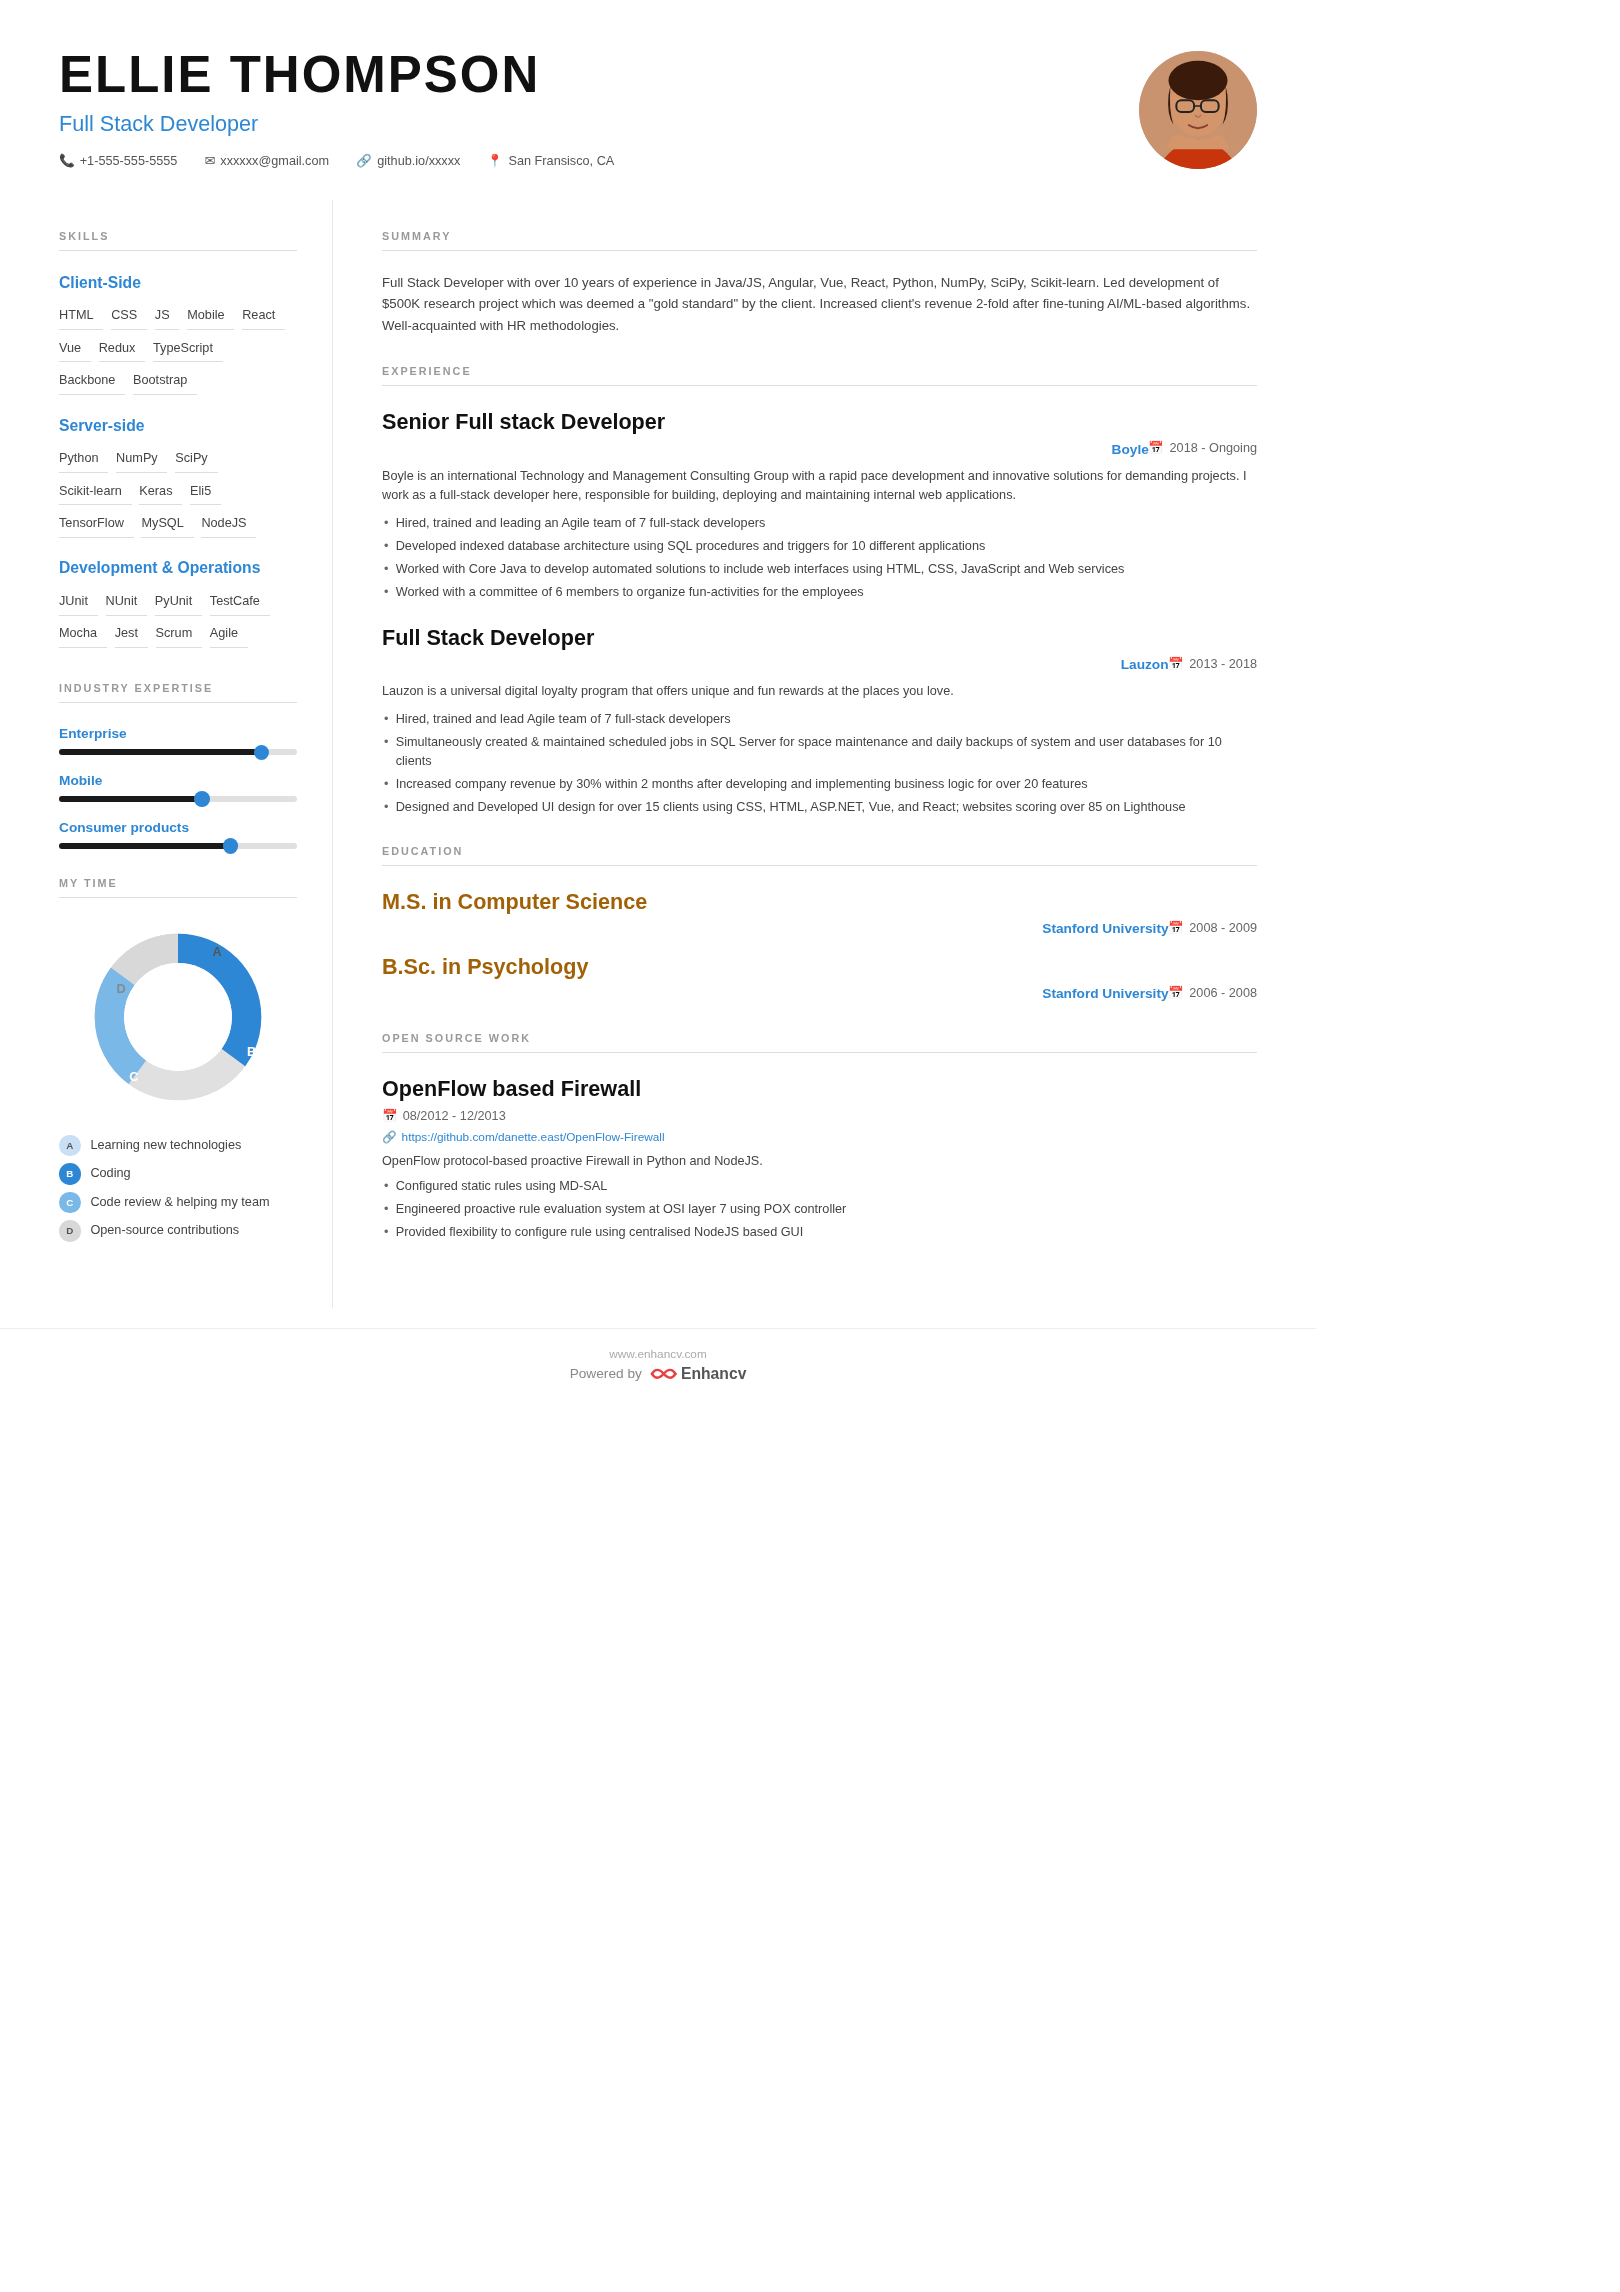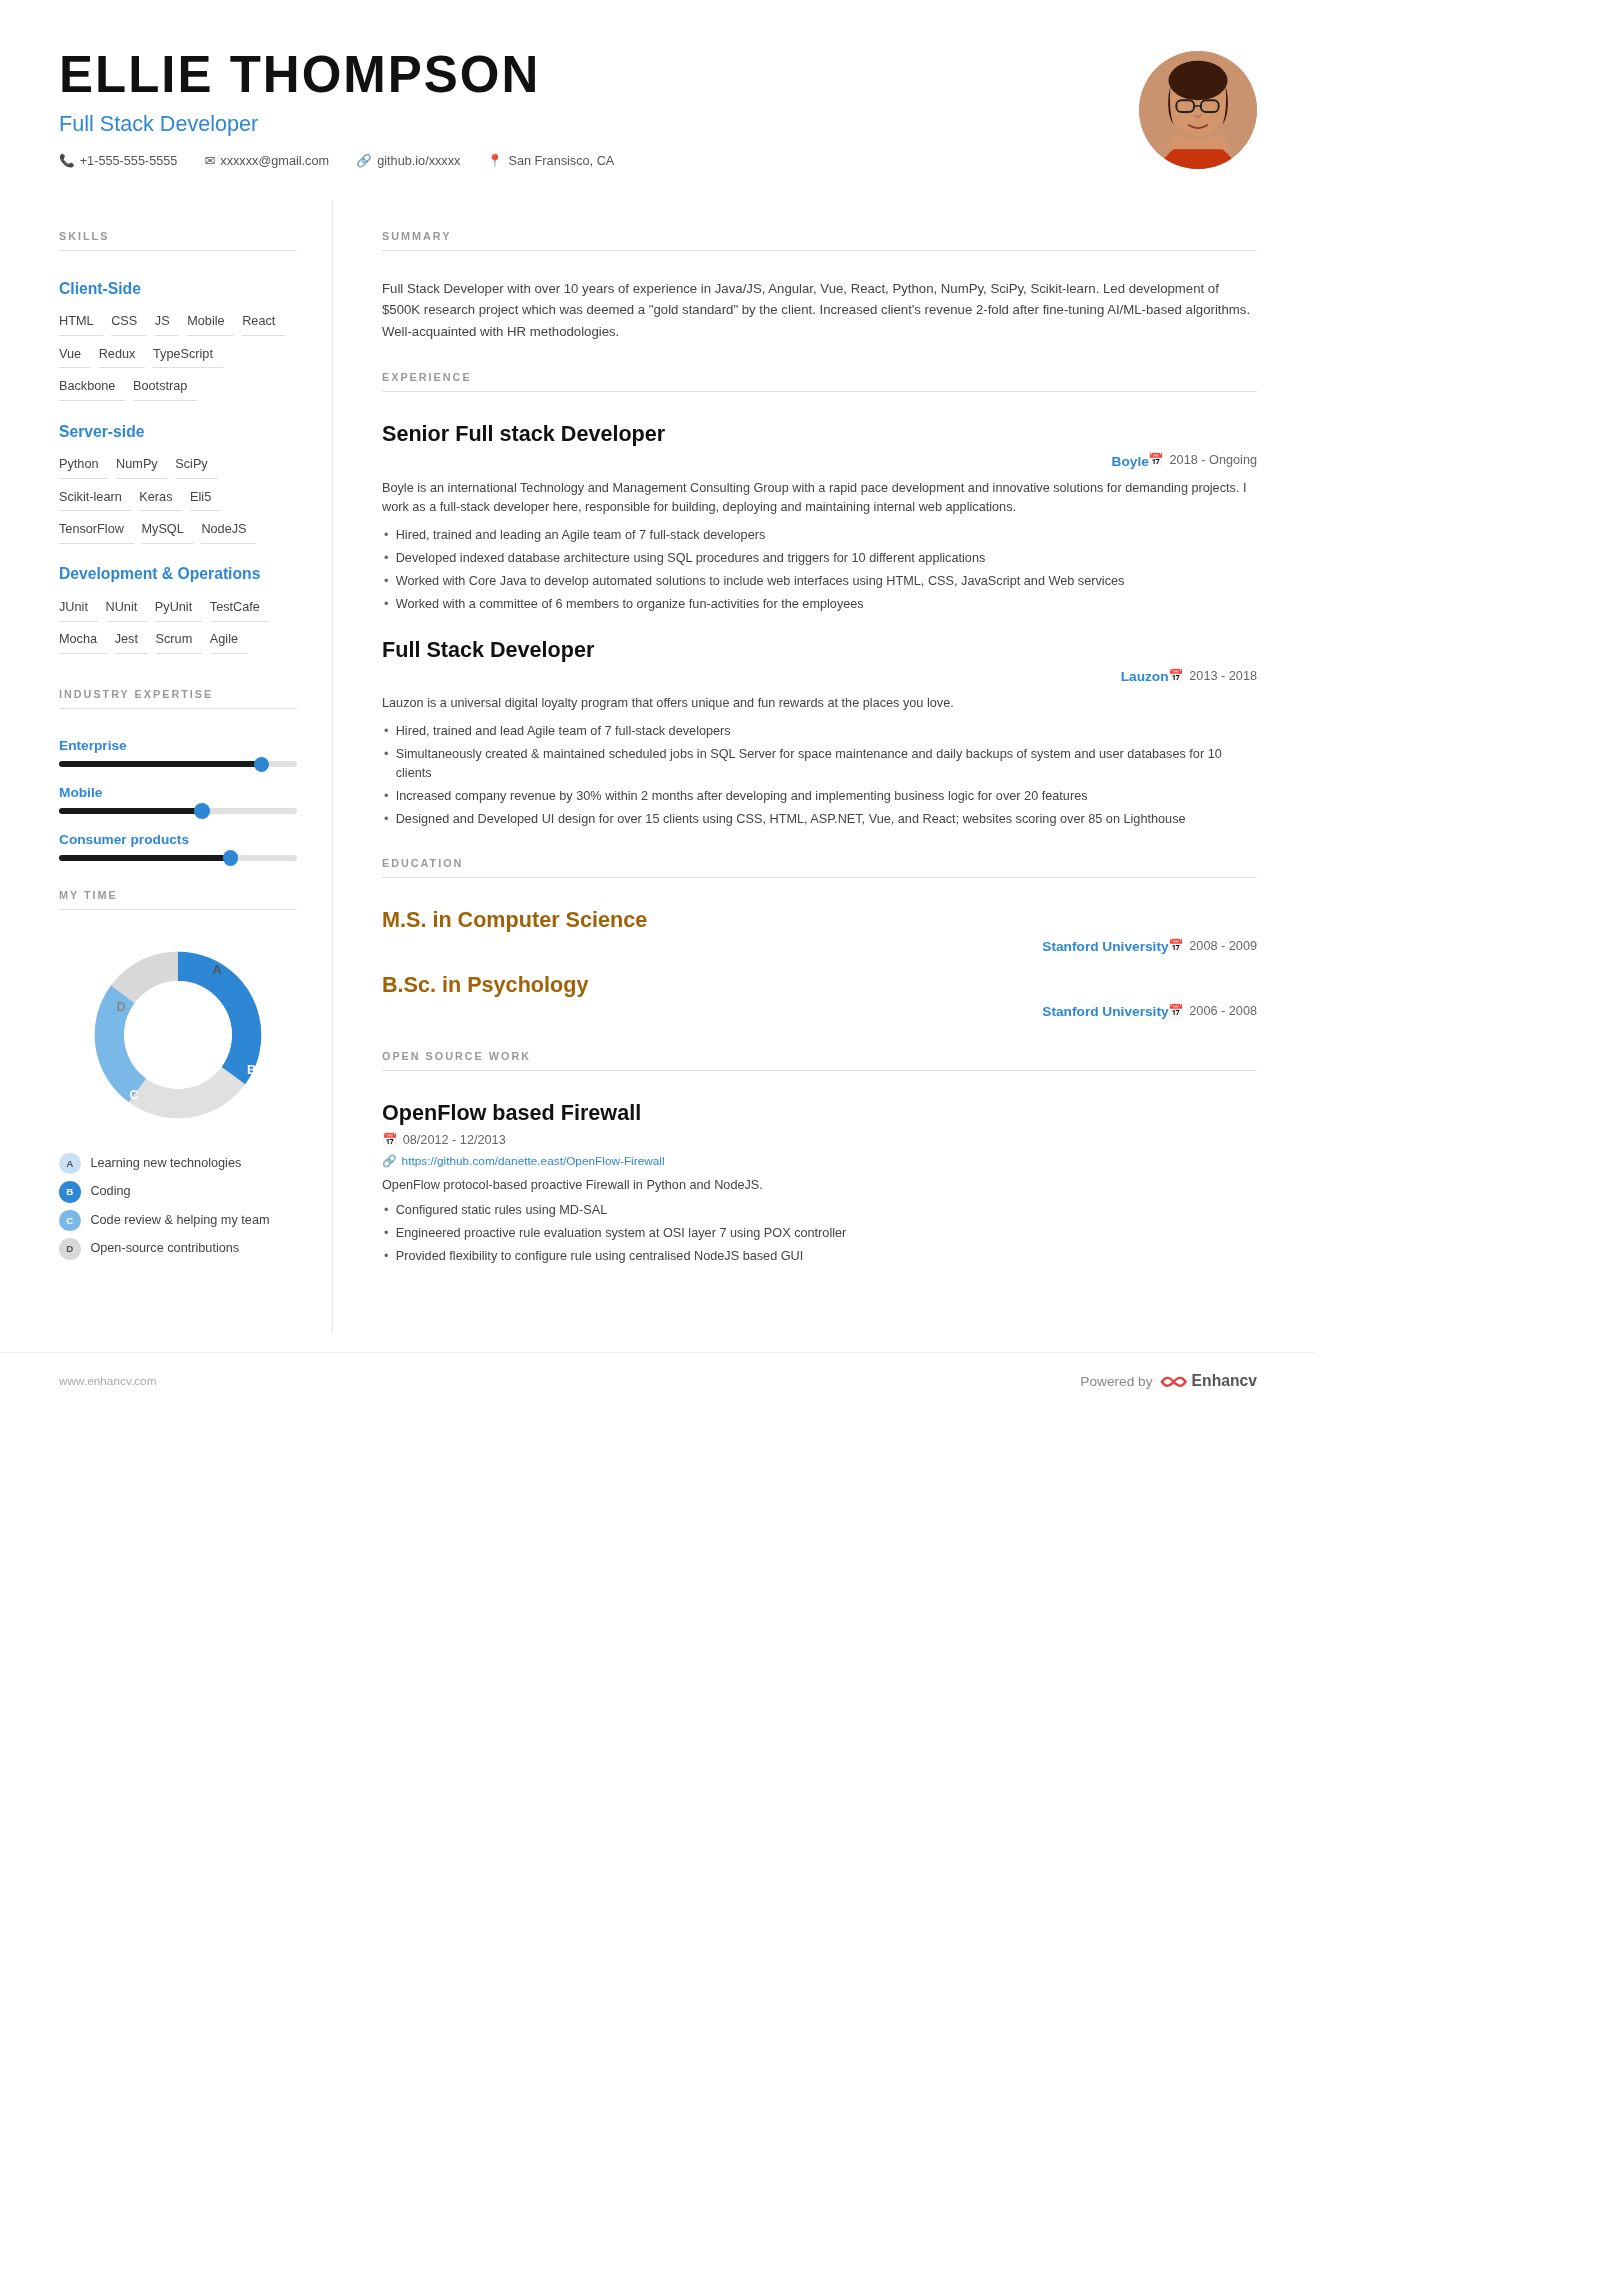--- a/index.html
+++ b/index.html
@@ -85,21 +85,21 @@
       flex: 1;
       padding: 29px 59px 39px 49px;
     }
 
     .section-title {
       font-size: 10.8px;
       font-weight: 700;
       letter-spacing: 2px;
       color: #999;
       text-transform: uppercase;
-      margin-bottom: 27px;
+      margin-bottom: 21px;
       padding-bottom: 5.9px;
       border-bottom: 1px solid #ddd;
     }
 
     .section { margin-bottom: 27.4px; }
 
     
     .skill-group-title {
       font-size: 15.7px;
       font-weight: 600;
@@ -274,20 +274,21 @@
     
     .footer {
       border-top: 1px solid #eee;
       padding: 17.6px 59px;
       display: flex;
       justify-content: space-between;
       align-items: center;
       font-size: 11.8px;
       color: #aaa;
       margin-top: 19.6px;
+      flex-direction: column;
     }
     .footer-brand {
       display: flex;
       align-items: center;
       gap: 7.8px;
       color: #888;
       font-size: 13.7px;
     }
     .enhancv-logo {
       display: flex;

